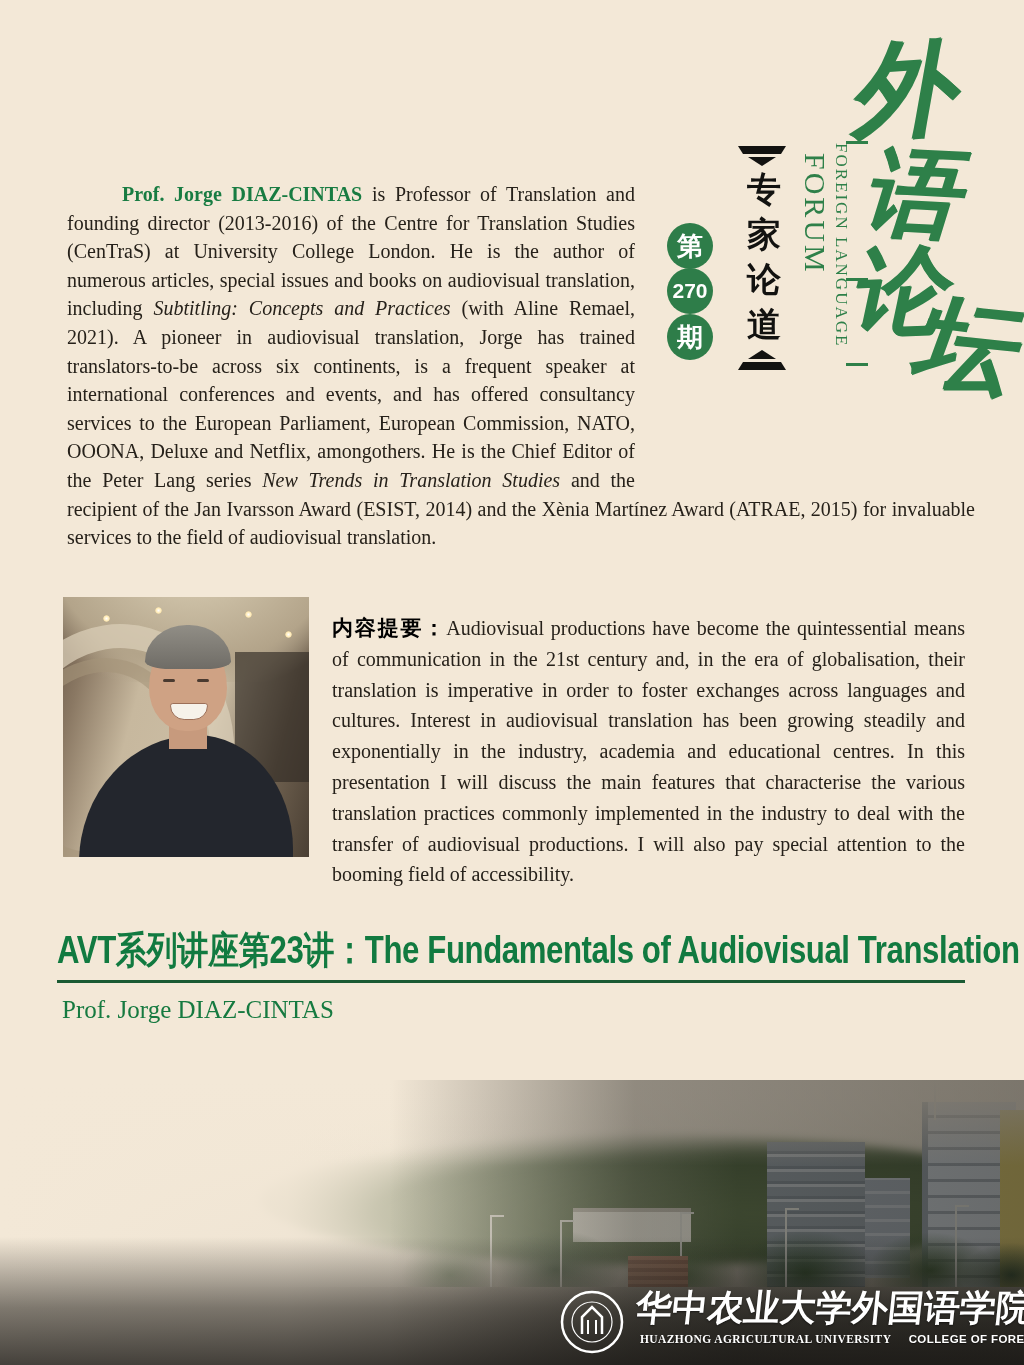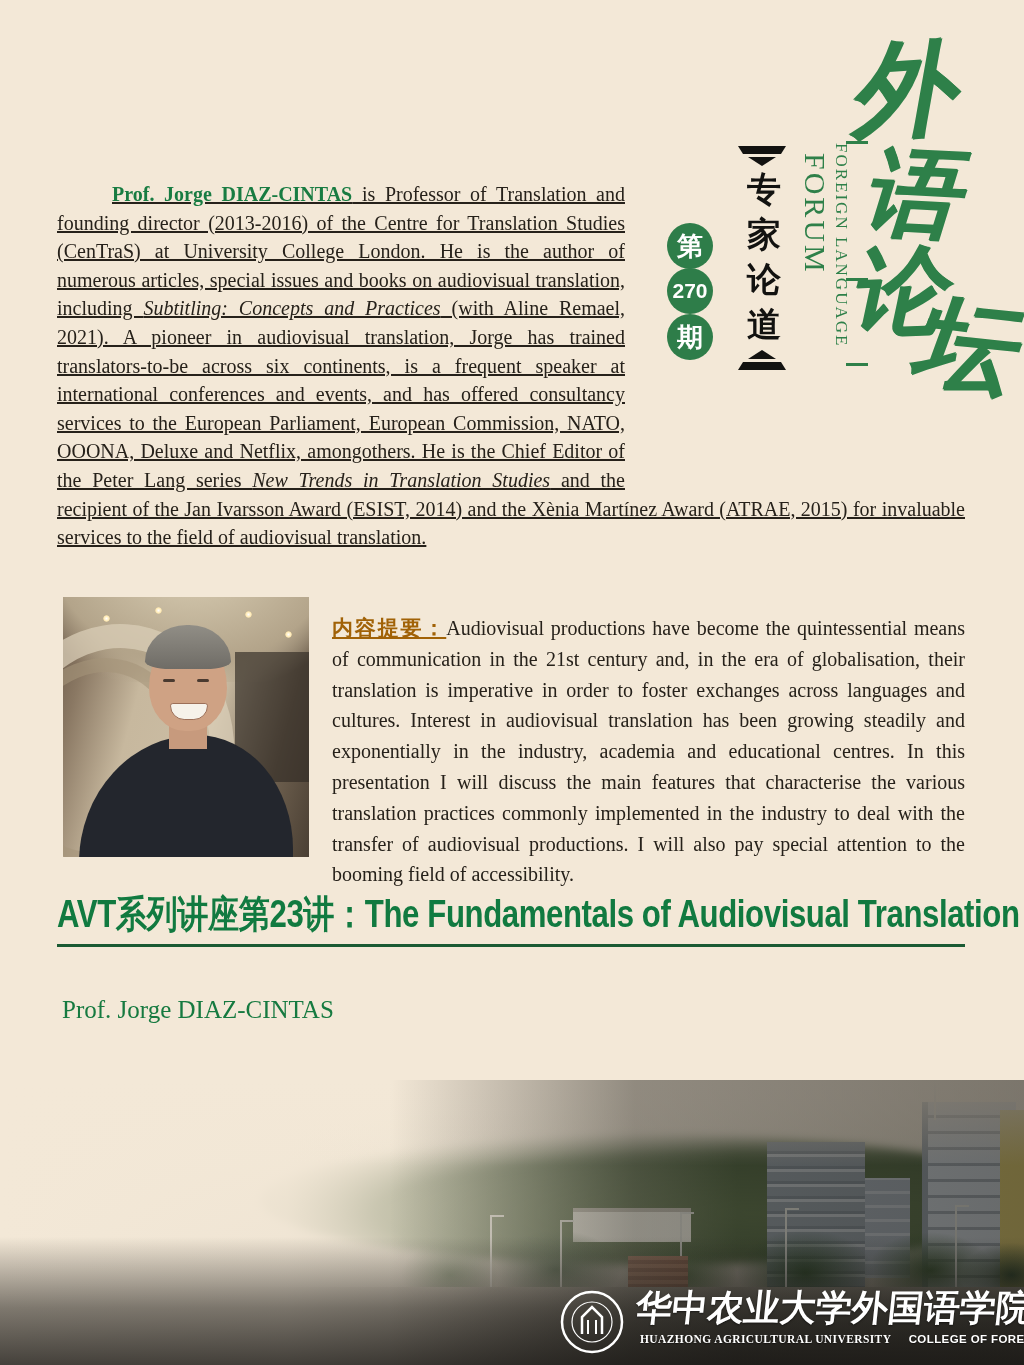--- a/index.html
+++ b/index.html
@@ -13,22 +13,22 @@
   .v-en{position:absolute;writing-mode:vertical-rl;text-orientation:sideways;
     color:#2e8049;font-family:"Liberation Serif",serif;letter-spacing:2px;line-height:1;}
   .expert-char{position:absolute;left:740px;width:48px;text-align:center;color:#121210;
     font-weight:800;font-size:34px;line-height:1;font-family:"Liberation Sans",sans-serif;}
   .bracket{position:absolute;left:737px;width:50px;height:22px;}
   .issue-circle{position:absolute;left:667px;width:46px;height:46px;border-radius:50%;
     background:#2e7d49;color:#ffffff;display:flex;align-items:center;justify-content:center;
     font-family:"Liberation Sans",sans-serif;}
 
   
-  .bio{position:absolute;left:57px;top:160px;width:908px;font-size:20px;line-height:28.6px;
-    color:#26211a;text-align:justify;text-indent:55px;text-decoration:underline;}
+  .bio{position:absolute;left:67px;top:160px;width:908px;font-size:20px;line-height:28.6px;
+    color:#26211a;text-align:justify;text-indent:55px;}
   .bio .spacer{float:right;width:340px;height:292px;}
   .bio .name{color:#187c42;font-weight:700;}
   .bio i{font-style:italic;}
 
   
   .photo{position:absolute;left:63px;top:597px;width:246px;height:260px;overflow:hidden;
     background:linear-gradient(105deg,#6b5a49 0%,#8a7863 12%,#c7b89e 32%,#cbbda4 58%,#6e604f 82%,#4a3f33 100%);}
   .ph-ceiling{position:absolute;top:-45px;left:-35px;width:330px;height:130px;
     background:radial-gradient(ellipse at 50% 0%,#ddd2b8 0%,#b3a48a 60%,rgba(179,164,138,0) 78%);}
   .ph-arch{position:absolute;top:26px;left:-70px;width:240px;height:270px;border:24px solid #d9ceb7;
@@ -44,24 +44,24 @@
   .ph-head{position:absolute;top:36px;left:86px;width:78px;height:98px;background:#cfa284;
     border-radius:50% 50% 46% 46% / 56% 56% 44% 44%;}
   .ph-hair{position:absolute;top:28px;left:82px;width:86px;height:44px;
     background:linear-gradient(#918e86,#6f6c66);border-radius:50% 50% 30% 30% / 85% 85% 18% 18%;}
   .ph-eye{position:absolute;width:12px;height:3px;background:#4a3a30;border-radius:2px;}
   .ph-smile{position:absolute;top:106px;left:107px;width:36px;height:15px;background:#f6f2ea;
     border-radius:4px 4px 20px 20px;border:1px solid #9c6f58;}
 
   .abstract{position:absolute;left:332px;top:593px;width:633px;font-size:20px;line-height:30.8px;
     color:#26211a;text-align:justify;}
-  .abstract .ab-label{color:#a16207;font-weight:800;font-family:"Liberation Sans",sans-serif;font-size:21px;text-decoration:underline;}
-
-  
-  .title-wrap{position:absolute;left:57px;top:892px;width:908px;}
+  .abstract .ab-label{color:#000000;font-weight:800;font-family:"Liberation Sans",sans-serif;font-size:21px;}
+
+  
+  .title-wrap{position:absolute;left:57px;top:928px;width:908px;}
   .title{color:#117a40;font-family:"Liberation Sans",sans-serif;font-weight:800;font-size:38px;
     letter-spacing:-0.5px;white-space:nowrap;transform:scaleX(0.82);transform-origin:left center;line-height:1.2;}
   .title-rule{width:908px;height:3px;background:#1a5a33;margin-top:6px;}
   .info-row{position:absolute;left:62px;width:903px;display:flex;align-items:baseline;}
   .info-label{width:168px;flex:0 0 168px;color:#14713c;font-family:"Liberation Sans",sans-serif;
     font-weight:800;font-size:30px;letter-spacing:1px;}
   .v-speaker{color:#167a40;font-size:25px;font-family:"Liberation Serif",serif;}
   .v-time{color:#218550;font-size:27px;font-family:"Liberation Sans",sans-serif;}
   .v-url{color:#14713c;font-size:19px;font-weight:700;font-family:"Liberation Serif",serif;text-decoration:none;}
   .v-host{color:#218550;font-size:26px;font-family:"Liberation Sans",sans-serif;}

